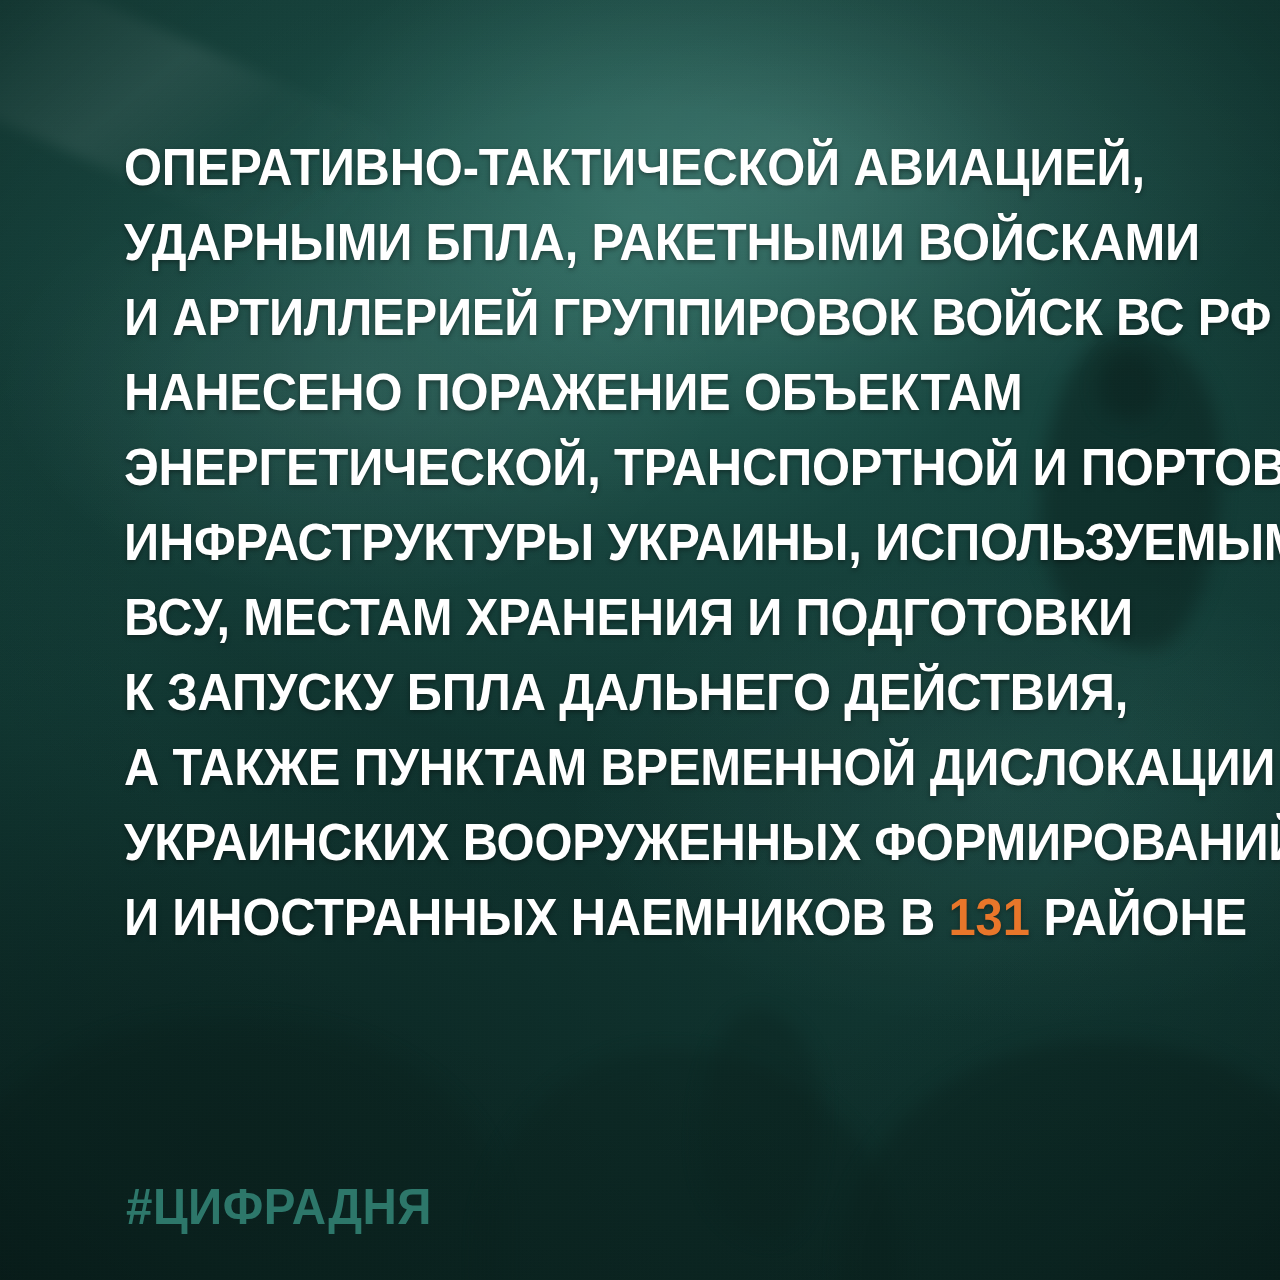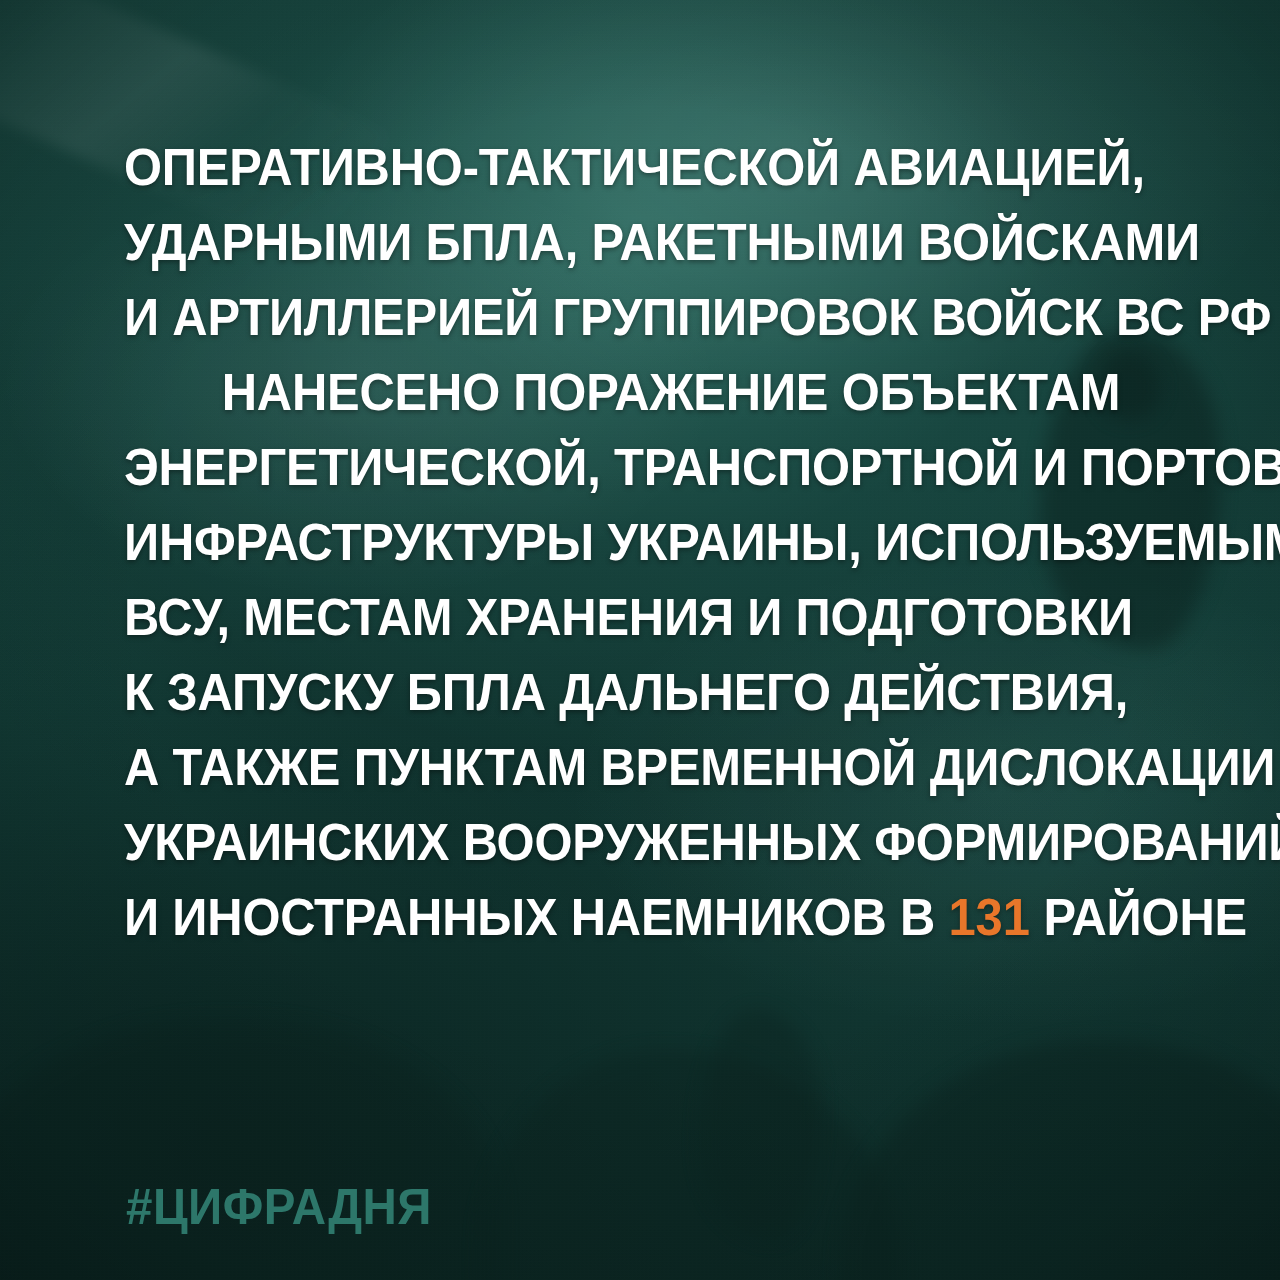--- a/index.html
+++ b/index.html
@@ -117,21 +117,20 @@
       repeating-linear-gradient(90deg, rgba(255,255,255,0.04) 0px, rgba(255,255,255,0.04) 1px, rgba(0,0,0,0) 1px, rgba(0,0,0,0) 4px);
     mix-blend-mode: overlay;
   }
 
   
   .content {
     position: absolute;
     left: 124px;
     top: 130px;
     width: 1060px;
-    text-align: right;
   }
   .headline {
     margin: 0;
     color: #ffffff;
     font-family: "Liberation Sans Narrow", "Liberation Sans", sans-serif;
     font-weight: 700;
     font-size: 52px;
     line-height: 75px;
     letter-spacing: -0.2px;
     text-transform: uppercase;

